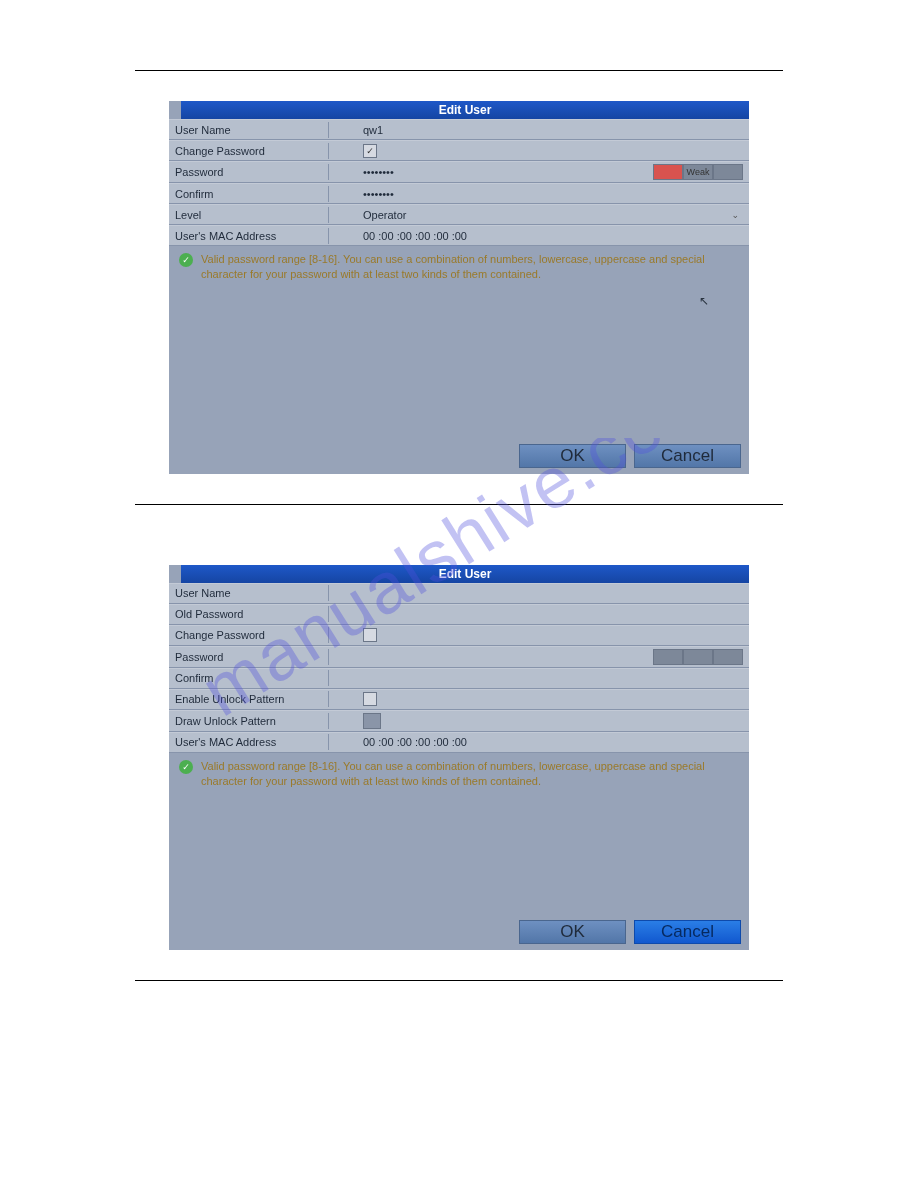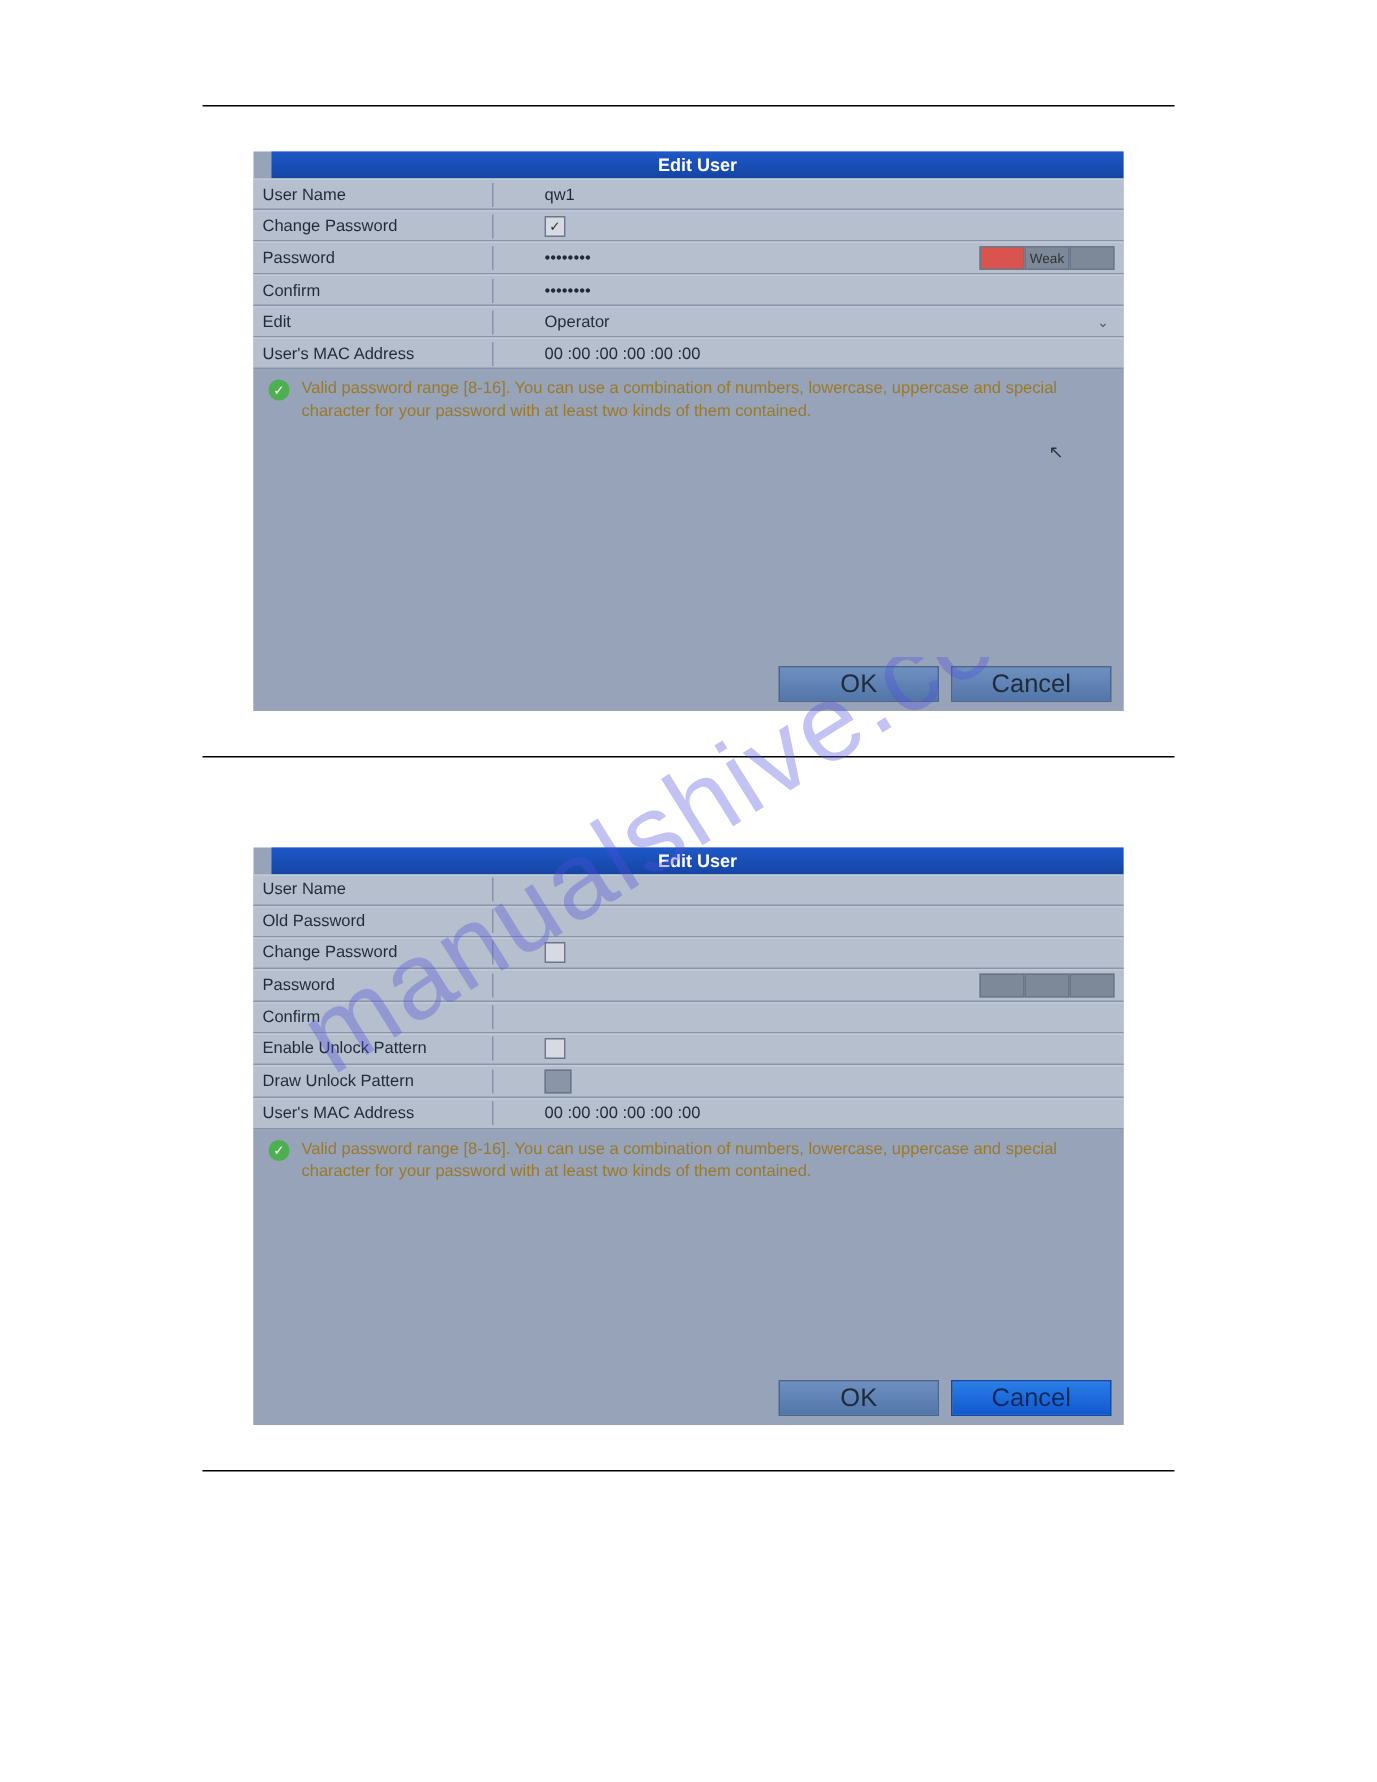--- a/index.html
+++ b/index.html
@@ -227,21 +227,21 @@
     </div>
 
     <div class="formrow">
       <div class="label">Confirm</div>
       <div class="value">
             <span class="fieldtext">••••••••</span>
           </div>
     </div>
 
     <div class="formrow">
-      <div class="label">Edit</div>
+      <div class="label">Level</div>
       <div class="value">
         <span class="fieldtext">Operator</span>
         <span class="dropdown-caret">⌄</span>
       </div>
     </div>
 
     <div class="formrow">
       <div class="label">User's MAC Address</div>
       <div class="value">
             <span class="fieldtext">00 :00 :00 :00 :00 :00</span>

